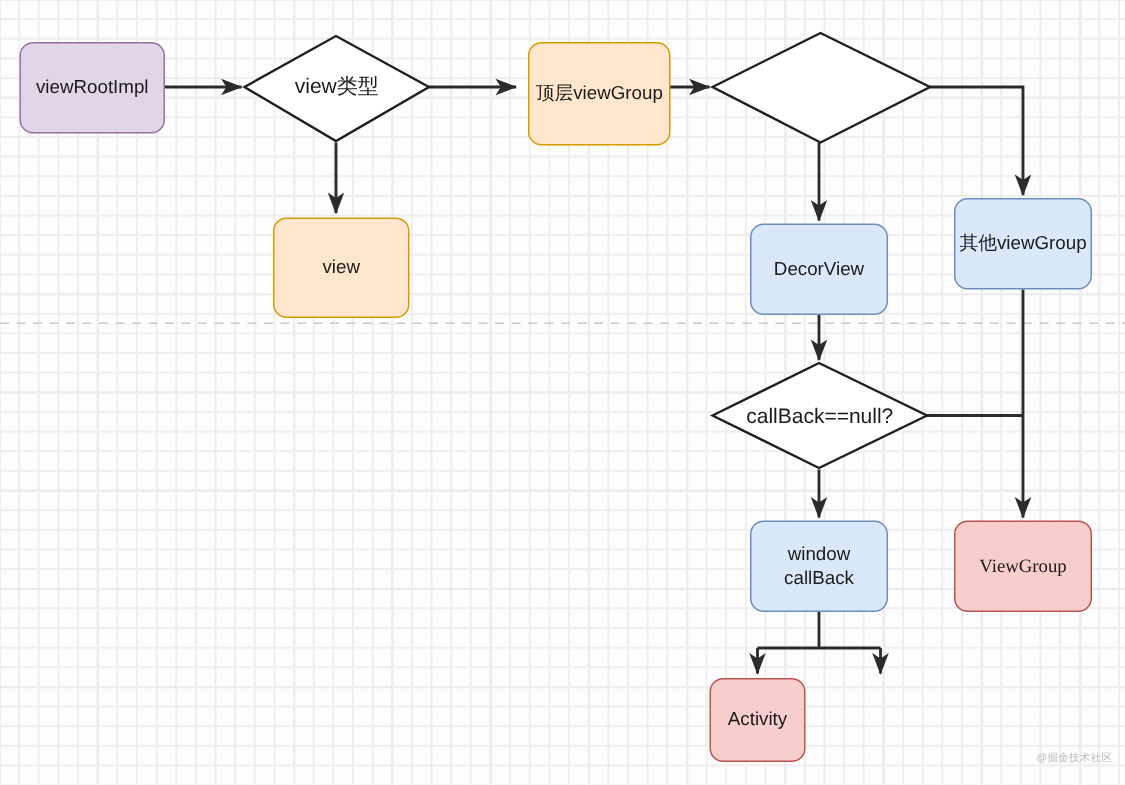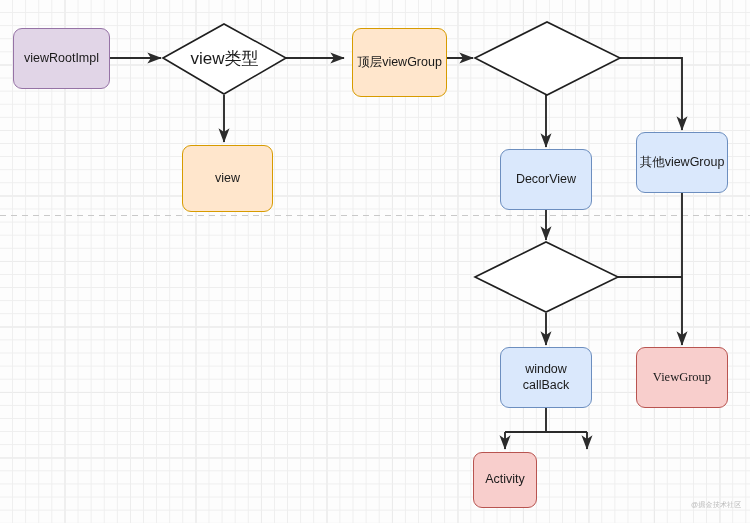--- a/index.html
+++ b/index.html
@@ -52,21 +52,21 @@
   .node-orange { background: #ffe6cc; border-color: #d79b00; }
   .node-blue   { background: #dae8fc; border-color: #6c8ebf; }
   .node-red    { background: #f8cecc; border-color: #b85450; }
 
   .diamond-label {
     position: absolute;
     display: flex;
     align-items: center;
     justify-content: center;
     text-align: center;
-    font-size: 17px;
+    font-size: 14px;
     color: #1a1a1a;
     z-index: 4;
     pointer-events: none;
     white-space: nowrap;
   }
   .watermark {
     position: absolute;
     font-size: 7px;
     color: #b9b9b9;
     letter-spacing: 0.2px;
@@ -119,20 +119,21 @@
     <g fill="#ffffff" stroke="#1f1f1f" stroke-width="1.6" stroke-linejoin="miter">
       <polygon points="163,58 224,24 286,58 224,94"></polygon>
       <polygon points="475,58 547,22 620,58 547,95"></polygon>
       <polygon points="475,277 546,242 618,277 546,312"></polygon>
     </g>
   </svg>
 
   <div class="diamond-label" style="left:163px; top:44px; width:123px; height:28px;">view类型</div>
 
 
+  <div class="diamond-label" style="left:475px; top:263px; width:143px; height:28px;">callBack==null?</div>
 
   <div class="node node-purple" style="left:13px; top:28px; width:97px; height:61px;">viewRootImpl</div>
 
   <div class="node node-orange" style="left:182px; top:145px; width:91px; height:67px;">view</div>
 
   <div class="node node-orange" style="left:352px; top:28px; width:95px; height:69px;">顶层viewGroup</div>
 
   <div class="node node-blue" style="left:500px; top:149px; width:92px; height:61px;">DecorView</div>
 
   <div class="node node-blue" style="left:636px; top:132px; width:92px; height:61px;">其他viewGroup</div>

